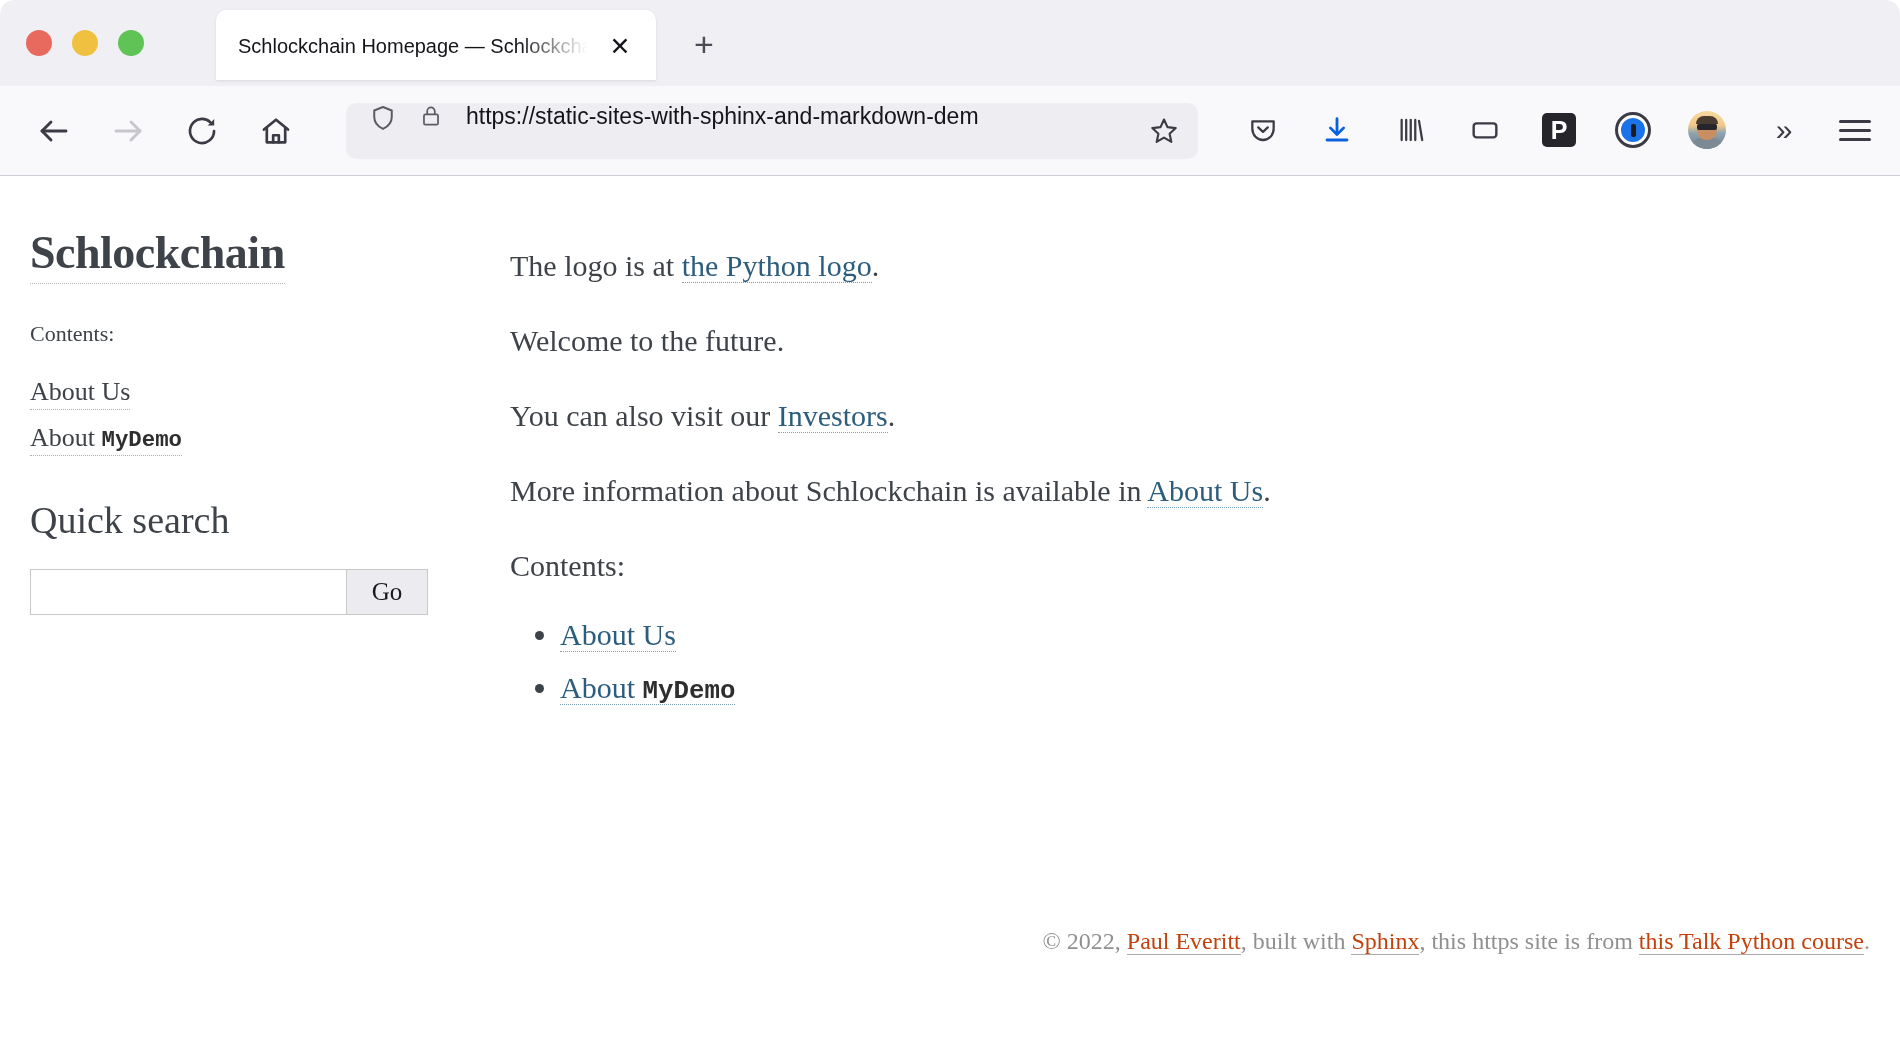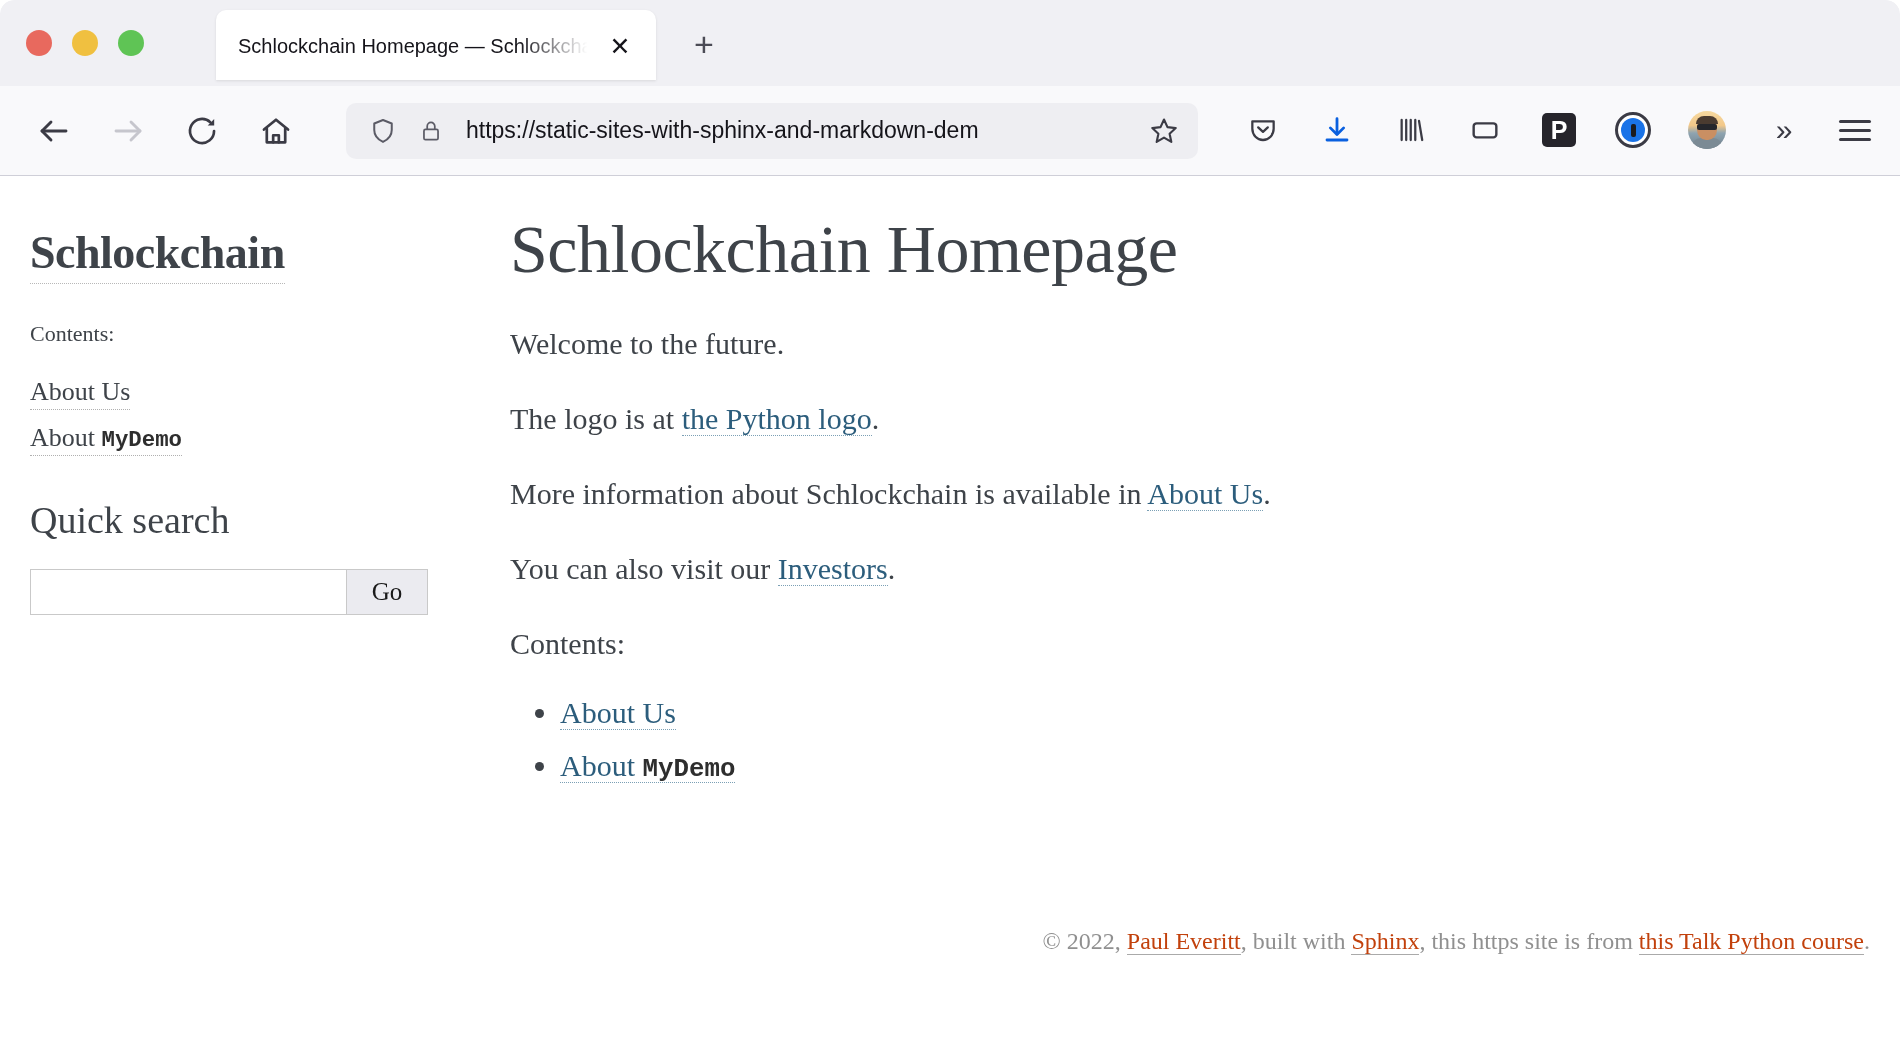--- a/index.html
+++ b/index.html
@@ -81,21 +81,21 @@
     border-radius: 6px; cursor: pointer; flex: none;
   }
   .navbtn:first-child { margin-left: 26px; }
   .navbtn svg { display: block; }
 
   .urlbar {
     margin-left: 42px;
     width: 852px; height: 56px;
     background: #eeeef2;
     border-radius: 10px;
-    display: flex; align-items: center;
+    display: flex; align-items: flex-start;
     position: relative; flex: none;
     cursor: text;
   }
   .urlbar .shield { margin-left: 22px; display:flex; }
   .urlbar .lock   { margin-left: 20px; display:flex; }
   .url-text {
     margin-left: 22px;
     font-size: 23px; color: #15141a;
     white-space: nowrap; overflow: hidden;
     width: 620px;
@@ -422,29 +422,28 @@
       </ul>
 
       <div class="qs-h">Quick search</div>
       <div class="searchform">
         <input class="searchinput" type="text" placeholder="" value="" style="">
         <button class="searchbtn">Go</button>
       </div>
     </div>
 
     <div class="content">
-      <h1 class="title">Schlockchain Homepage</h1>
+
+      <p class="body"><span>The logo is at </span><a class="lnk">the Python logo</a><span>.</span></p>
 
       <p class="body"><span>Welcome to the future.</span></p>
 
-      <p class="body"><span>The logo is at </span><a class="lnk">the Python logo</a><span>.</span></p>
+      <p class="body"><span>You can also visit our </span><a class="lnk">Investors</a><span>.</span></p>
 
       <p class="body"><span>More information about Schlockchain is available in </span><a class="lnk">About Us</a><span>.</span></p>
-
-      <p class="body"><span>You can also visit our </span><a class="lnk">Investors</a><span>.</span></p>
 
       <p class="body">Contents:</p>
 
       <ul class="contents">
         <li>
           <a class="lnk"><span>About Us</span></a>
         </li>
         <li>
           <a class="lnk"><span>About </span><span class="mono">MyDemo</span></a>
         </li>

